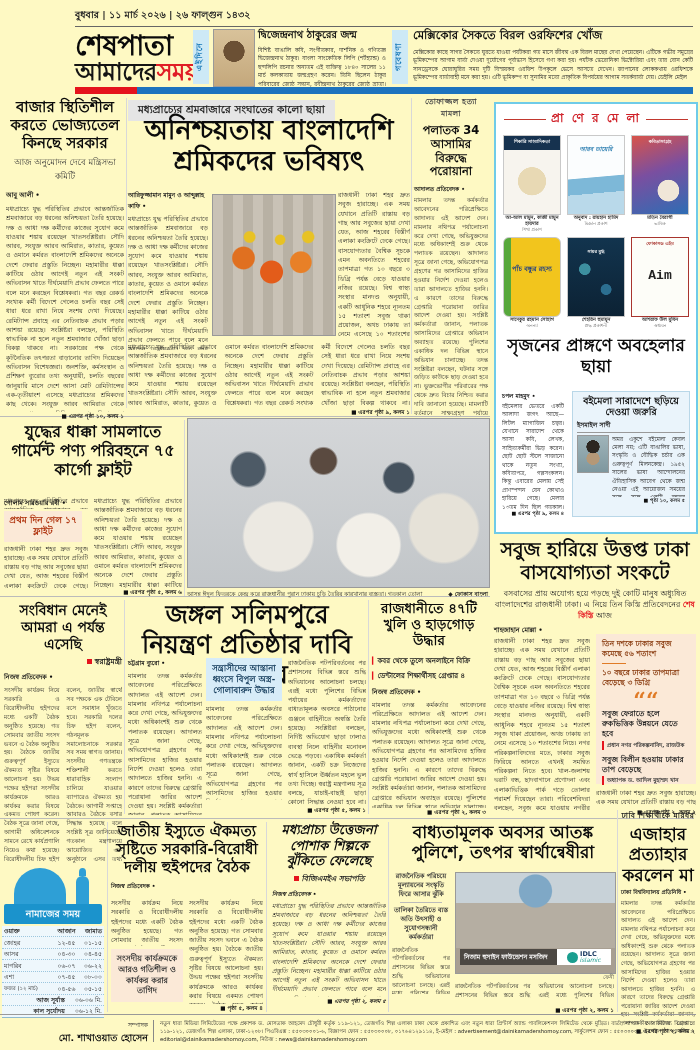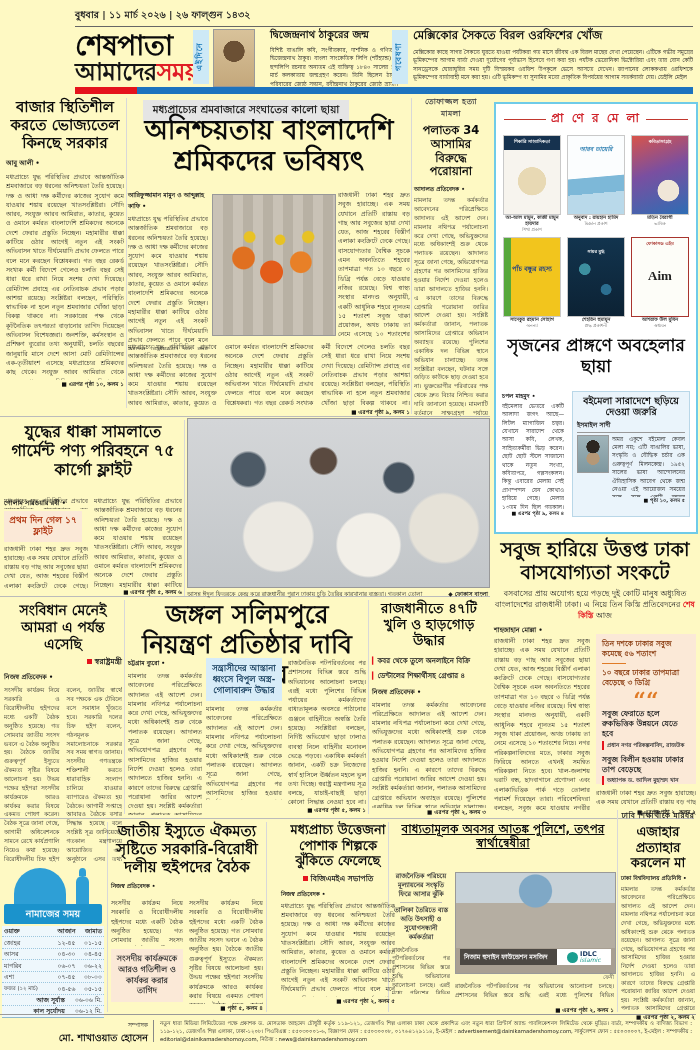--- a/index.html
+++ b/index.html
@@ -64,21 +64,21 @@
 
   <div class="abs" style="left:75px;top:31px;width:210px;">
     <div style="font-size:28px;font-weight:800;color:#0a0a0a;line-height:1.05;letter-spacing:-.5px;">শেষপাতা</div>
     <div style="font-size:24px;font-weight:800;line-height:1.05;letter-spacing:-.5px;">
       <span style="color:#141414;">আমাদের</span><span style="color:#e01e26;">সময়</span>
     </div>
   </div>
 
   <div class="abs vlabel" style="left:193px;top:30px;width:16px;height:54px;">এইদিনে</div>
   <div class="abs ph-tagore" style="left:213px;top:29px;width:40px;height:56px;border:1px solid #999;"></div>
-  <div class="abs" style="left:270px;top:27px;width:128px;">
+  <div class="abs" style="left:258px;top:27px;width:128px;">
     <div style="font-size:10px;font-weight:800;color:#0d0d0d;">দ্বিজেন্দ্রনাথ ঠাকুরের জন্ম</div>
     <div class="bts" style="height:44px;margin-top:2px;">বিশিষ্ট বাঙালি কবি, সংগীতকার, দার্শনিক ও গণিতজ্ঞ দ্বিজেন্দ্রনাথ ঠাকুর। বাংলা সাংকেতিক লিপি (শর্টহ্যান্ড) ও ছন্দলিপি রচনার অন্যতম এই ব্যক্তিত্ব ১৮৪০ সালের ১১ মার্চ কলকাতায় জন্মগ্রহণ করেন। তিনি ছিলেন ঠাকুর পরিবারের জ্যেষ্ঠ সন্তান, রবীন্দ্রনাথ ঠাকুরের জ্যেষ্ঠ ভ্রাতা। দ্বিজেন্দ্রনাথ ২০ বছর বয়সে কালিদাসের 'মেঘদূত' কাব্যের বাংলা অনুবাদ করেন। তিনি 'তত্ত্ববোধিনী' পত্রিকা সম্পাদনা করেন। ১৯২৬ সালের ১৯ জানুয়ারি শান্তিনিকেতনে মারা যান।</div>
   </div>
 
   <div class="abs vlabel" style="left:392px;top:30px;width:16px;height:54px;">গবেষণা</div>
   <div class="abs" style="left:413px;top:27px;width:280px;">
     <div style="font-size:11.5px;font-weight:800;color:#0d0d0d;">মেক্সিকোর সৈকতে বিরল ওরফিশের খোঁজ</div>
     <div class="bts" style="height:44px;margin-top:2px;">মেক্সিকোর কাছে সাগর সৈকতে ঘুরতে যাওয়া পর্যটকরা গত মাসে জীবন্ত এক বিরল মাছের দেখা পেয়েছেন। এটিকে গভীর সমুদ্রের ভূমিকম্পের আগাম বার্তা দেওয়া দুর্যোগের পূর্বাভাস হিসেবে গণ্য করা হয়। পর্যটক ভেরোনিকা ভিক্টোরিয়া এবং তার বোন কেটি সানড্রেসকে ঘোরাঘুরির সময় দুটি বিস্ময়কর ওরফিশ উপকূলে ভেসে আসতে দেখেন। জাপানের লোককথায় ওরফিশকে ভূমিকম্পের বার্তাবাহী মনে করা হয়। এটি ভূমিকম্প বা সুনামির মতো প্রাকৃতিক বিপর্যয়ের আগাম সতর্কবার্তা দেয়। ডেইলি মেইল</div>
   </div>
 
@@ -94,26 +94,27 @@
   <div class="abs vr" style="left:184px;top:420px;height:176px;"></div>
   <div class="abs vr" style="left:124px;top:600px;height:214px;"></div>
   <div class="abs vr" style="left:368px;top:600px;height:214px;"></div>
   <div class="abs vr" style="left:107px;top:822px;height:190px;"></div>
   <div class="abs vr" style="left:266px;top:822px;height:190px;"></div>
   <div class="abs vr" style="left:388px;top:822px;height:190px;"></div>
   <div class="abs vr" style="left:617px;top:810px;height:202px;"></div>
 
   <div class="abs" style="left:6px;top:98px;width:118px;">
     <div class="hl" style="font-size:15px;">বাজার স্থিতিশীল করতে ভোজ্যতেল কিনছে সরকার</div>
+    <div style="font-size:8.5px;text-align:center;color:#333;margin-top:4px;">আজ অনুমোদন দেবে মন্ত্রিসভা কমিটি</div>
     <div class="byline" style="margin-top:6px;">আবু আলী •</div>
     <div class="bt" style="height:208px;margin-top:3px;">মধ্যপ্রাচ্যে যুদ্ধ পরিস্থিতির প্রভাবে আন্তর্জাতিক শ্রমবাজারে বড় ধরনের অনিশ্চয়তা তৈরি হয়েছে। দক্ষ ও আধা দক্ষ কর্মীদের কাজের সুযোগ কমে যাওয়ার শঙ্কায় রয়েছেন খাতসংশ্লিষ্টরা। সৌদি আরব, সংযুক্ত আরব আমিরাত, কাতার, কুয়েত ও ওমানে কর্মরত বাংলাদেশি শ্রমিকদের অনেকে দেশে ফেরার প্রস্তুতি নিচ্ছেন। মহামারীর ধাক্কা কাটিয়ে ওঠার আগেই নতুন এই সংকট অভিবাসন খাতে দীর্ঘমেয়াদি প্রভাব ফেলতে পারে বলে মনে করছেন বিশ্লেষকরা। গত বছর রেকর্ড সংখ্যক কর্মী বিদেশে গেলেও চলতি বছর সেই ধারা ধরে রাখা নিয়ে সংশয় দেখা দিয়েছে। রেমিট্যান্স প্রবাহে এর নেতিবাচক প্রভাব পড়ার আশঙ্কা রয়েছে। সংশ্লিষ্টরা বলছেন, পরিস্থিতি স্বাভাবিক না হলে নতুন শ্রমবাজার খোঁজা ছাড়া বিকল্প থাকবে না। সরকারের পক্ষ থেকে কূটনৈতিক তৎপরতা বাড়ানোর তাগিদ দিয়েছেন অভিবাসন বিশেষজ্ঞরা। জনশক্তি, কর্মসংস্থান ও প্রশিক্ষণ ব্যুরোর তথ্য অনুযায়ী, চলতি বছরের জানুয়ারি মাসে দেশে আসা মোট রেমিট্যান্সের এক-তৃতীয়াংশ এসেছে মধ্যপ্রাচ্যের শ্রমিকদের কাছ থেকে। সংযুক্ত আরব আমিরাত থেকে এসেছে প্রায় ৪৫৮ মিলিয়ন ডলার। বিশেষজ্ঞরা বলছেন, বিকল্প বাজার হিসেবে ইউরোপ ও পূর্ব এশিয়ার দেশগুলোতে দক্ষ কর্মী পাঠানোর প্রস্তুতি এখনই নেওয়া দরকার।</div>
     <div class="jump">■ এরপর পৃষ্ঠা ১০, কলম ১</div>
   </div>
 
-  <div class="abs" style="left:128px;top:98px;width:236px;text-align:center;">
+  <div class="abs" style="left:128px;top:98px;width:236px;text-align:left;">
     <span style="display:inline-block;background:#e5e5e5;padding:2px 10px;font-size:10.5px;font-weight:700;color:#222;">মধ্যপ্রাচ্যের শ্রমবাজারে সংঘাতের কালো ছায়া</span>
   </div>
   <div class="abs hl" style="left:128px;top:114px;width:282px;font-size:27px;line-height:1.16;">অনিশ্চয়তায় বাংলাদেশি শ্রমিকদের ভবিষ্যৎ</div>
   <div class="abs" style="left:128px;top:190px;width:80px;">
     <div class="byline" style="font-size:6px;">আরিফুজ্জামান মামুন ও আব্দুল্লাহ কাফি •</div>
     <div class="bt" style="height:136px;margin-top:2px;">মধ্যপ্রাচ্যে যুদ্ধ পরিস্থিতির প্রভাবে আন্তর্জাতিক শ্রমবাজারে বড় ধরনের অনিশ্চয়তা তৈরি হয়েছে। দক্ষ ও আধা দক্ষ কর্মীদের কাজের সুযোগ কমে যাওয়ার শঙ্কায় রয়েছেন খাতসংশ্লিষ্টরা। সৌদি আরব, সংযুক্ত আরব আমিরাত, কাতার, কুয়েত ও ওমানে কর্মরত বাংলাদেশি শ্রমিকদের অনেকে দেশে ফেরার প্রস্তুতি নিচ্ছেন। মহামারীর ধাক্কা কাটিয়ে ওঠার আগেই নতুন এই সংকট অভিবাসন খাতে দীর্ঘমেয়াদি প্রভাব ফেলতে পারে বলে মনে করছেন বিশ্লেষকরা। গত বছর রেকর্ড সংখ্যক কর্মী বিদেশে গেলেও চলতি বছর সেই ধারা ধরে রাখা নিয়ে সংশয় দেখা দিয়েছে। রেমিট্যান্স প্রবাহে এর নেতিবাচক প্রভাব পড়ার আশঙ্কা রয়েছে। সংশ্লিষ্টরা বলছেন, পরিস্থিতি স্বাভাবিক না হলে নতুন শ্রমবাজার খোঁজা ছাড়া বিকল্প থাকবে না। সরকারের পক্ষ থেকে কূটনৈতিক তৎপরতা বাড়ানোর তাগিদ দিয়েছেন অভিবাসন বিশেষজ্ঞরা। জনশক্তি, কর্মসংস্থান ও প্রশিক্ষণ ব্যুরোর তথ্য অনুযায়ী, চলতি বছরের জানুয়ারি মাসে দেশে আসা মোট রেমিট্যান্সের এক-তৃতীয়াংশ এসেছে মধ্যপ্রাচ্যের শ্রমিকদের কাছ থেকে। সংযুক্ত আরব আমিরাত থেকে এসেছে প্রায় ৪৫৮ মিলিয়ন ডলার। বিশেষজ্ঞরা বলছেন, বিকল্প বাজার হিসেবে ইউরোপ ও পূর্ব এশিয়ার দেশগুলোতে দক্ষ কর্মী পাঠানোর প্রস্তুতি এখনই নেওয়া দরকার।</div>
   </div>
   <div class="abs ph-workers" style="left:212px;top:194px;width:122px;height:140px;border:1px solid #999;"></div>
   <div class="abs bt" style="left:338px;top:190px;width:72px;height:148px;">রাজধানী ঢাকা শহর দ্রুত সবুজ হারাচ্ছে। এক সময় যেখানে প্রতিটি রাস্তায় বড় গাছ আর সবুজের ছায়া দেখা যেত, আজ শহরের বিস্তীর্ণ এলাকা কংক্রিটে ঢেকে গেছে। বাসযোগ্যতার বৈশ্বিক সূচকে এমন অবনতিতে শহরের তাপমাত্রা গত ১০ বছরে ৩ ডিগ্রি পর্যন্ত বেড়ে যাওয়ার নজির রয়েছে। বিশ্ব স্বাস্থ্য সংস্থার মানদণ্ড অনুযায়ী, একটি আধুনিক শহরে ন্যূনতম ১৫ শতাংশ সবুজ থাকা প্রয়োজন, অথচ ঢাকায় তা নেমে এসেছে ১০ শতাংশের নিচে। নগর পরিকল্পনাবিদদের মতে, ঢাকার সবুজ ফিরিয়ে আনতে এখনই সমন্বিত পরিকল্পনা নিতে হবে। খাল-জলাশয় ভরাট বন্ধ, ছাদবাগানে প্রণোদনা এবং এলাকাভিত্তিক পার্ক গড়ে তোলার পরামর্শ দিয়েছেন তারা। পরিবেশবিদরা বলছেন, সবুজ কমে যাওয়ায় নগরীর বাতাসে দূষণের মাত্রাও বেড়েছে। তাপপ্রবাহের সময় শহরের নিম্ন আয়ের মানুষ সবচেয়ে বেশি ঝুঁকিতে পড়ছে। এ অবস্থায় নগর কর্তৃপক্ষগুলোর সমন্বিত উদ্যোগ ছাড়া পরিস্থিতির উন্নতি সম্ভব নয় বলে মত দিয়েছেন বিশেষজ্ঞরা। ঢাকার জনসংখ্যার অনুপাতে এলাকাভিত্তিক পার্ক করতে হলে প্রায় ১ থেকে ২ বিঘা জায়গা দরকার। প্রতিবেশ উন্নয়ন সহায়ক বিভিন্ন প্রকল্পও ঝুলে আছে বছরের পর বছর।</div>
   <div class="abs" style="left:128px;top:342px;width:282px;">
@@ -171,37 +172,37 @@
         <div class="cap2">মিজান প্রকাশ</div>
       </div>
       <div>
         <div class="cover" style="margin:0 auto;background:radial-gradient(circle at 65% 70%,#f0e6d8 0 16%,transparent 17%),linear-gradient(160deg,#d8544a,#7a4fa0 45%,#2e6db4);">
             <span class="ctitle" style="color:#fff;">কবিতাসংগ্রহ</span>
           </div>
         <div class="cap1">মতিন বৈরাগী</div>
         <div class="cap2">ভাষিক</div>
       </div>
       <div>
-        <div class="cover" style="margin:0 auto;background:linear-gradient(90deg,#57a83c 0 7px,#f2c51d 7px);">
+        <div class="cover" style="margin:0 auto;background:linear-gradient(90deg,#57a83c 0 7px,#f2c51d 7px);border-radius:6px;">
             <span class="ctitle" style="color:#173a8a;top:26px;font-size:6.5px;">পাঁচ বন্ধুর রহস্য</span>
           </div>
         <div class="cap1">সাদেকুর রহমান সোহাগ</div>
         <div class="cap2">অনন্যা</div>
       </div>
       <div>
         <div class="cover" style="margin:0 auto;background:radial-gradient(circle at 30% 40%,#3d8f9f 0 9%,transparent 10%),radial-gradient(circle at 68% 66%,#2c6f90 0 8%,transparent 9%),linear-gradient(#12344e,#0c2234);">
             <span class="ctitle" style="color:#fff;top:10px;">সায়র মুগ্ধ</span>
           </div>
         <div class="cap1">শেহরিন হুমায়ূন</div>
         <div class="cap2">শুদ্ধ প্রকাশনী</div>
       </div>
       <div>
         <div class="cover" style="margin:0 auto;background:#fdfdf8;border-color:#a8342e;">
           <span class="ctitle" style="color:#a8342e;">ফোকাসড এইম</span>
-          <span style="position:absolute;top:30px;left:0;right:0;text-align:center;font-family:Liberation Serif, serif;font-size:13px;font-weight:700;color:#222;">Aim</span>
+          <span style="position:absolute;top:30px;left:0;right:0;text-align:center;font-family:Liberation Mono, monospace;font-size:13px;font-weight:700;color:#222;">Aim</span>
         </div>
         <div class="cap1">আশরাফ উল মুবিন</div>
         <div class="cap2">অধ্যয়ন</div>
       </div>
     </div>
     <div class="hl" style="font-size:17px;margin-top:6px;">সৃজনের প্রাঙ্গণে অবহেলার ছায়া</div>
     <div style="position:relative;margin:15px 6px 0;">
       <div style="width:62px;">
         <div class="byline" style="font-size:5.8px;">চপল মাহমুদ •</div>
         <div class="bt" style="font-size:5.6px;height:108px;margin-top:1px;">বইমেলার ভেতরে একটি আলাদা জগৎ আছে— লিটল ম্যাগাজিন চত্বর। যেখানে সারাদেশ থেকে আসা কবি, লেখক, সাহিত্যকর্মীরা ভিড় করেন। ছোট ছোট স্টলে সাজানো থাকে নতুন সংখ্যা, কবিতাপত্র, গল্পসংকলন। কিন্তু এবারের মেলায় সেই প্রাণস্পন্দন যেন কোথাও হারিয়ে গেছে। মেলার ১৩তম দিন ছিল গতকাল। লিটল ম্যাগাজিন চত্বর ঘুরে দেখা গেল নিস্তরঙ্গ দশা; চত্বরে উপস্থিতি নেই বললেই চলে। চত্বরের আলোকসজ্জাও অপ্রতুল। মেলায় আসা সাহিত্যপ্রেমীদের অভিযোগ, চত্বরের যত্ন নেওয়া হয়নি। আয়োজক কমিটির কাছে বারবার বলা হলেও কোনো ব্যবস্থা নেওয়া হয়নি বলে জানান স্টলসংশ্লিষ্টরা। বাংলা একাডেমি কর্তৃপক্ষ বলছে, সমস্যা দ্রুত সমাধান করা হবে। কিন্তু মেলার প্রায় অর্ধেক সময় পেরিয়ে গেলেও দৃশ্যমান কোনো পরিবর্তন চোখে পড়েনি।</div>
@@ -329,30 +330,30 @@
   </div>
   <div class="abs" style="left:111px;top:898px;width:72px;">
     <div class="bt" style="height:48px;">সংসদীয় কার্যক্রম নিয়ে সরকারি ও বিরোধীদলীয় হুইপদের মধ্যে একটি বৈঠক অনুষ্ঠিত হয়েছে। গত সোমবার জাতীয় সংসদ ভবনে এ বৈঠক অনুষ্ঠিত হয়। বৈঠকে জাতীয় গুরুত্বপূর্ণ ইস্যুতে ঐকমত্য সৃষ্টির বিষয়ে আলোচনা হয়। উভয় পক্ষের হুইপরা সংসদীয় কার্যক্রমকে আরও কার্যকর করার বিষয়ে একমত পোষণ করেন। বৈঠক সূত্রে জানা গেছে, আগামী অধিবেশনকে সামনে রেখে কার্যপ্রণালি নিয়েও কথা হয়েছে। বিরোধীদলীয় চিফ হুইপ বলেন, জাতীয় স্বার্থে সব পক্ষকে এক টেবিলে বসে সমাধান খুঁজতে হবে। সরকারি দলের চিফ হুইপ বলেন, গঠনমূলক সমালোচনাকে সরকার সব সময় স্বাগত জানায়। সংসদীয় গণতন্ত্রকে শক্তিশালী করতে ধারাবাহিক সংলাপ চালিয়ে যাওয়ার ব্যাপারেও ঐকমত্য হয় বৈঠকে। আগামী সপ্তাহে আবারও বৈঠকে বসার সিদ্ধান্ত হয়েছে বলে সংশ্লিষ্ট সূত্র জানিয়েছে। গতকাল মন্ত্রণালয়ে আয়োজিত এক অনুষ্ঠানে এসব তথ্য জানানো হয়। অনুষ্ঠানে সংশ্লিষ্ট কর্মকর্তারাও উপস্থিত ছিলেন।</div>
     <div class="peach" style="margin-top:3px;padding:5px 4px;font-size:8px;font-weight:800;color:#333;text-align:center;line-height:1.35;">সংসদীয় কার্যক্রমকে আরও গতিশীল ও কার্যকর করার তাগিদ</div>
   </div>
   <div class="abs" style="left:189px;top:898px;width:74px;">
     <div class="bt" style="height:106px;">সংসদীয় কার্যক্রম নিয়ে সরকারি ও বিরোধীদলীয় হুইপদের মধ্যে একটি বৈঠক অনুষ্ঠিত হয়েছে। গত সোমবার জাতীয় সংসদ ভবনে এ বৈঠক অনুষ্ঠিত হয়। বৈঠকে জাতীয় গুরুত্বপূর্ণ ইস্যুতে ঐকমত্য সৃষ্টির বিষয়ে আলোচনা হয়। উভয় পক্ষের হুইপরা সংসদীয় কার্যক্রমকে আরও কার্যকর করার বিষয়ে একমত পোষণ করেন। বৈঠক সূত্রে জানা গেছে, আগামী অধিবেশনকে সামনে রেখে কার্যপ্রণালি নিয়েও কথা হয়েছে। বিরোধীদলীয় চিফ হুইপ বলেন, জাতীয় স্বার্থে সব পক্ষকে এক টেবিলে বসে সমাধান খুঁজতে হবে। সরকারি দলের চিফ হুইপ বলেন, গঠনমূলক সমালোচনাকে সরকার সব সময় স্বাগত জানায়। সংসদীয় গণতন্ত্রকে শক্তিশালী করতে ধারাবাহিক সংলাপ চালিয়ে যাওয়ার ব্যাপারেও ঐকমত্য হয় বৈঠকে। আগামী সপ্তাহে আবারও বৈঠকে বসার সিদ্ধান্ত হয়েছে বলে সংশ্লিষ্ট সূত্র জানিয়েছে। গতকাল মন্ত্রণালয়ে আয়োজিত এক অনুষ্ঠানে এসব তথ্য জানানো হয়। অনুষ্ঠানে সংশ্লিষ্ট কর্মকর্তারাও উপস্থিত ছিলেন।</div>
     <div class="jump">■ পৃষ্ঠা ৫, কলম ৪</div>
   </div>
 
-  <div class="abs" style="left:281px;top:822px;width:114px;">
+  <div class="abs" style="left:272px;top:822px;width:114px;font-style:italic;">
     <div class="hl" style="font-size:13px;">মধ্যপ্রাচ্য উত্তেজনা পোশাক শিল্পকে ঝুঁকিতে ফেলেছে</div>
     <div style="text-align:center;font-size:7.5px;font-weight:700;margin-top:4px;"><span class="redsq"></span><span>বিজিএমইএ সভাপতি</span></div>
     <div class="byline" style="margin-top:4px;font-size:5.8px;">নিজস্ব প্রতিবেদক •</div>
     <div class="bt" style="height:96px;margin-top:2px;">মধ্যপ্রাচ্যে যুদ্ধ পরিস্থিতির প্রভাবে আন্তর্জাতিক শ্রমবাজারে বড় ধরনের অনিশ্চয়তা তৈরি হয়েছে। দক্ষ ও আধা দক্ষ কর্মীদের কাজের সুযোগ কমে যাওয়ার শঙ্কায় রয়েছেন খাতসংশ্লিষ্টরা। সৌদি আরব, সংযুক্ত আরব আমিরাত, কাতার, কুয়েত ও ওমানে কর্মরত বাংলাদেশি শ্রমিকদের অনেকে দেশে ফেরার প্রস্তুতি নিচ্ছেন। মহামারীর ধাক্কা কাটিয়ে ওঠার আগেই নতুন এই সংকট অভিবাসন খাতে দীর্ঘমেয়াদি প্রভাব ফেলতে পারে বলে মনে করছেন বিশ্লেষকরা। গত বছর রেকর্ড সংখ্যক কর্মী বিদেশে গেলেও চলতি বছর সেই ধারা ধরে রাখা নিয়ে সংশয় দেখা দিয়েছে। রেমিট্যান্স প্রবাহে এর নেতিবাচক প্রভাব পড়ার আশঙ্কা রয়েছে। সংশ্লিষ্টরা বলছেন, পরিস্থিতি স্বাভাবিক না হলে নতুন শ্রমবাজার খোঁজা ছাড়া বিকল্প থাকবে না। সরকারের পক্ষ থেকে কূটনৈতিক তৎপরতা বাড়ানোর তাগিদ দিয়েছেন অভিবাসন বিশেষজ্ঞরা। জনশক্তি, কর্মসংস্থান ও প্রশিক্ষণ ব্যুরোর তথ্য অনুযায়ী, চলতি বছরের জানুয়ারি মাসে দেশে আসা মোট রেমিট্যান্সের এক-তৃতীয়াংশ এসেছে মধ্যপ্রাচ্যের শ্রমিকদের কাছ থেকে। সংযুক্ত আরব আমিরাত থেকে এসেছে প্রায় ৪৫৮ মিলিয়ন ডলার। বিশেষজ্ঞরা বলছেন, বিকল্প বাজার হিসেবে ইউরোপ ও পূর্ব এশিয়ার দেশগুলোতে দক্ষ কর্মী পাঠানোর প্রস্তুতি এখনই নেওয়া দরকার।</div>
     <div class="jump">■ এরপর পৃষ্ঠা ২, কলম ৫</div>
   </div>
 
   <div class="abs" style="left:392px;top:822px;width:222px;">
-    <div class="hl" style="font-size:12px;text-decoration:underline;">বাধ্যতামূলক অবসর আতঙ্ক পুলিশে, তৎপর স্বার্থান্বেষীরা</div>
+    <div class="hl" style="font-size:17px;">বাধ্যতামূলক অবসর আতঙ্ক পুলিশে, তৎপর স্বার্থান্বেষীরা</div>
   </div>
   <div class="abs" style="left:392px;top:872px;width:58px;">
     <div style="font-size:6.4px;font-weight:700;color:#333;line-height:1.4;text-align:center;">রাজনৈতিক পরিচয়ে মূল্যায়নের সংস্কৃতি ফিরে আসার ঝুঁকি</div>
     <div class="hr" style="margin:3px 8px;"></div>
     <div style="font-size:6.4px;font-weight:700;color:#333;line-height:1.4;text-align:center;">তালিকা তৈরিতে ব্যস্ত অতি উৎসাহী ও সুযোগসন্ধানী কর্মকর্তারা</div>
     <div class="bt" style="height:48px;margin-top:4px;font-size:5.8px;">রাজনৈতিক পটপরিবর্তনের পর প্রশাসনের বিভিন্ন স্তরে শুদ্ধি অভিযানের আলোচনা চলছে। এরই মধ্যে পুলিশের বিভিন্ন পর্যায়ের কর্মকর্তাদের বাধ্যতামূলক অবসরে পাঠানোর গুঞ্জনে বাহিনীতে অস্বস্তি তৈরি হয়েছে। সংশ্লিষ্টরা বলছেন, নির্দিষ্ট অভিযোগ ছাড়া ঢালাও ব্যবস্থা নিলে বাহিনীর মনোবল ভেঙে পড়বে। একাধিক কর্মকর্তা জানান, একটি চক্র নিজেদের স্বার্থ হাসিলে ঊর্ধ্বতন মহলে ভুল তথ্য দিচ্ছে। স্বরাষ্ট্র মন্ত্রণালয় সূত্র বলছে, যাচাই-বাছাই ছাড়া কোনো সিদ্ধান্ত নেওয়া হবে না। ভিত্তিহীন তালিকা ধরে ব্যবস্থা নেওয়ার সুযোগ নেই বলেও জানিয়েছে সূত্রটি।</div>
   </div>
   <div class="abs ph-mosque" style="left:455px;top:872px;width:159px;height:100px;border:1px solid #999;">
     <div style="position:absolute;left:4px;right:4px;bottom:8px;display:flex;align-items:stretch;">
       <span style="flex:1;background:rgba(20,20,20,.62);color:#fff;font-size:6.2px;font-weight:700;padding:2.5px 4px;">নিজাম হুসাইন ফাউন্ডেশন মসজিদ</span>
@@ -366,21 +367,21 @@
     </div>
   </div>
   <div class="abs" style="left:455px;top:974px;width:159px;font-size:5.4px;text-align:right;color:#444;">ফেনী</div>
   <div class="abs" style="left:455px;top:982px;width:159px;">
     <div class="bt" style="height:24px;column-count:2;column-gap:8px;font-size:5.8px;">রাজনৈতিক পটপরিবর্তনের পর প্রশাসনের বিভিন্ন স্তরে শুদ্ধি অভিযানের আলোচনা চলছে। এরই মধ্যে পুলিশের বিভিন্ন পর্যায়ের কর্মকর্তাদের বাধ্যতামূলক অবসরে পাঠানোর গুঞ্জনে বাহিনীতে অস্বস্তি তৈরি হয়েছে। সংশ্লিষ্টরা বলছেন, নির্দিষ্ট অভিযোগ ছাড়া ঢালাও ব্যবস্থা নিলে বাহিনীর মনোবল ভেঙে পড়বে। একাধিক কর্মকর্তা জানান, একটি চক্র নিজেদের স্বার্থ হাসিলে ঊর্ধ্বতন মহলে ভুল তথ্য দিচ্ছে। স্বরাষ্ট্র মন্ত্রণালয় সূত্র বলছে, যাচাই-বাছাই ছাড়া কোনো সিদ্ধান্ত নেওয়া হবে না। ভিত্তিহীন তালিকা ধরে ব্যবস্থা নেওয়ার সুযোগ নেই বলেও জানিয়েছে সূত্রটি।</div>
     <div class="jump">■ এরপর পৃষ্ঠা ২, কলম ১</div>
   </div>
 
   <div class="abs" style="left:621px;top:810px;width:74px;">
     <div class="kick" style="font-size:7.5px;color:#222;">ঢাবি শিক্ষার্থীকে মারধর</div>
-    <div class="hl" style="font-size:13px;margin-top:2px;">এজাহার প্রত্যাহার করলেন মা</div>
+    <div class="hl" style="font-size:17px;margin-top:2px;">এজাহার প্রত্যাহার করলেন মা</div>
     <div class="byline" style="font-size:5.6px;margin-top:3px;">ঢাকা বিশ্ববিদ্যালয় প্রতিনিধি •</div>
     <div class="bt" style="font-size:5.7px;height:128px;margin-top:2px;">মামলার তদন্ত কর্মকর্তার আবেদনের পরিপ্রেক্ষিতে আদালত এই আদেশ দেন। মামলার নথিপত্র পর্যালোচনা করে দেখা গেছে, অভিযুক্তদের মধ্যে অধিকাংশই শুরু থেকে পলাতক রয়েছেন। আদালত সূত্রে জানা গেছে, অভিযোগপত্র গ্রহণের পর আসামিদের হাজির হওয়ার নির্দেশ দেওয়া হলেও তারা আদালতে হাজির হননি। এ কারণে তাদের বিরুদ্ধে গ্রেপ্তারি পরোয়ানা জারির আদেশ দেওয়া হয়। সংশ্লিষ্ট কর্মকর্তারা জানান, পলাতক আসামিদের গ্রেপ্তারে অভিযান অব্যাহত রয়েছে। পুলিশের একাধিক দল বিভিন্ন স্থানে অভিযান চালাচ্ছে। তদন্ত সংশ্লিষ্টরা বলছেন, ঘটনার সঙ্গে জড়িত কাউকে ছাড় দেওয়া হবে না। ভুক্তভোগীর পরিবারের পক্ষ থেকে দ্রুত বিচার নিশ্চিত করার দাবি জানানো হয়েছে। মামলাটি বর্তমানে সাক্ষ্যগ্রহণ পর্যায়ে রয়েছে। আগামী ধার্য তারিখে পরবর্তী শুনানি অনুষ্ঠিত হবে বলে জানিয়েছেন সংশ্লিষ্ট আইনজীবীরা। এদিকে ঘটনার সুষ্ঠু তদন্ত দাবি করে বিবৃতি দিয়েছে বিভিন্ন সংগঠন। পুলিশ কর্মকর্তারা বলছেন, অভিযুক্তদের অবস্থান শনাক্তে প্রযুক্তির সহায়তা নেওয়া হচ্ছে। শিগগিরই তাদের আইনের আওতায় আনা সম্ভব হবে বলে আশা প্রকাশ করেন তারা।</div>
     <div class="jump">■ এরপর পৃষ্ঠা ২, কলম ২</div>
   </div>
 
   <div class="abs hr" style="left:0px;top:1014px;width:696px;border-top:1px solid #999;"></div>
   <div class="abs" style="left:8px;top:1020px;width:140px;text-align:right;">
     <div style="font-size:6px;color:#333;">সম্পাদক</div>
     <div style="font-size:9.5px;font-weight:800;color:#111;">মো. শাখাওয়াত হোসেন</div>
   </div>

